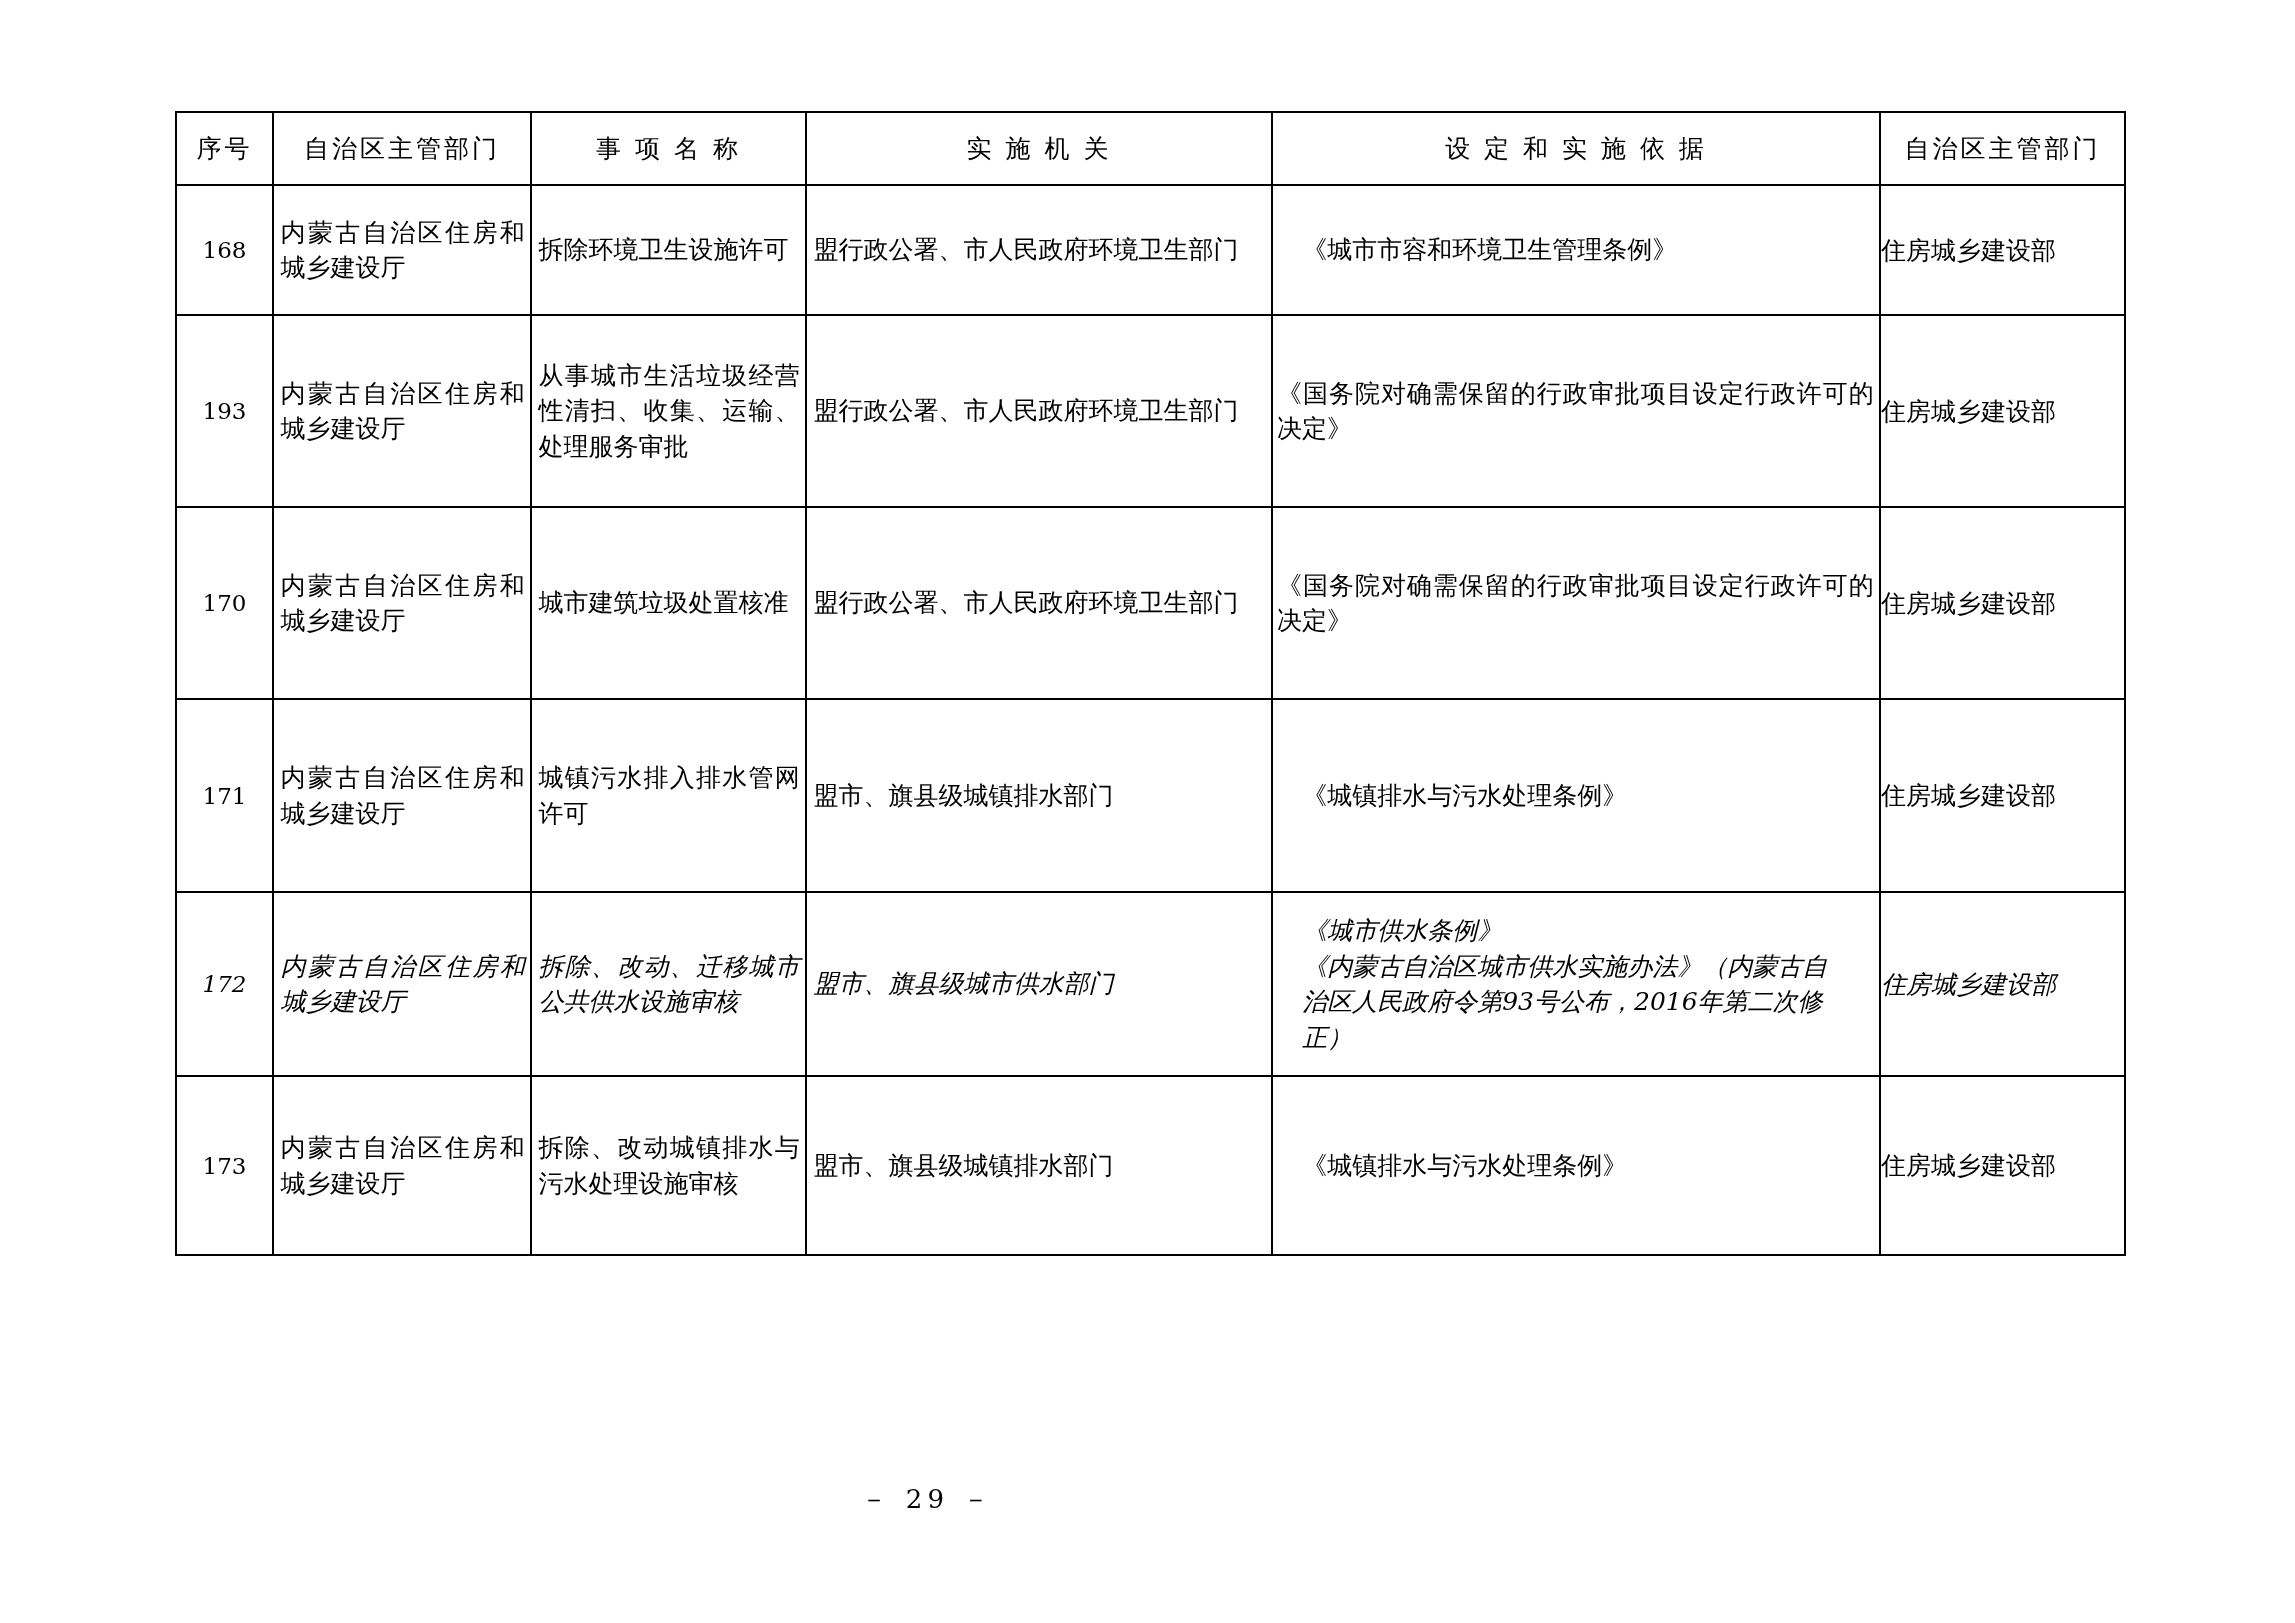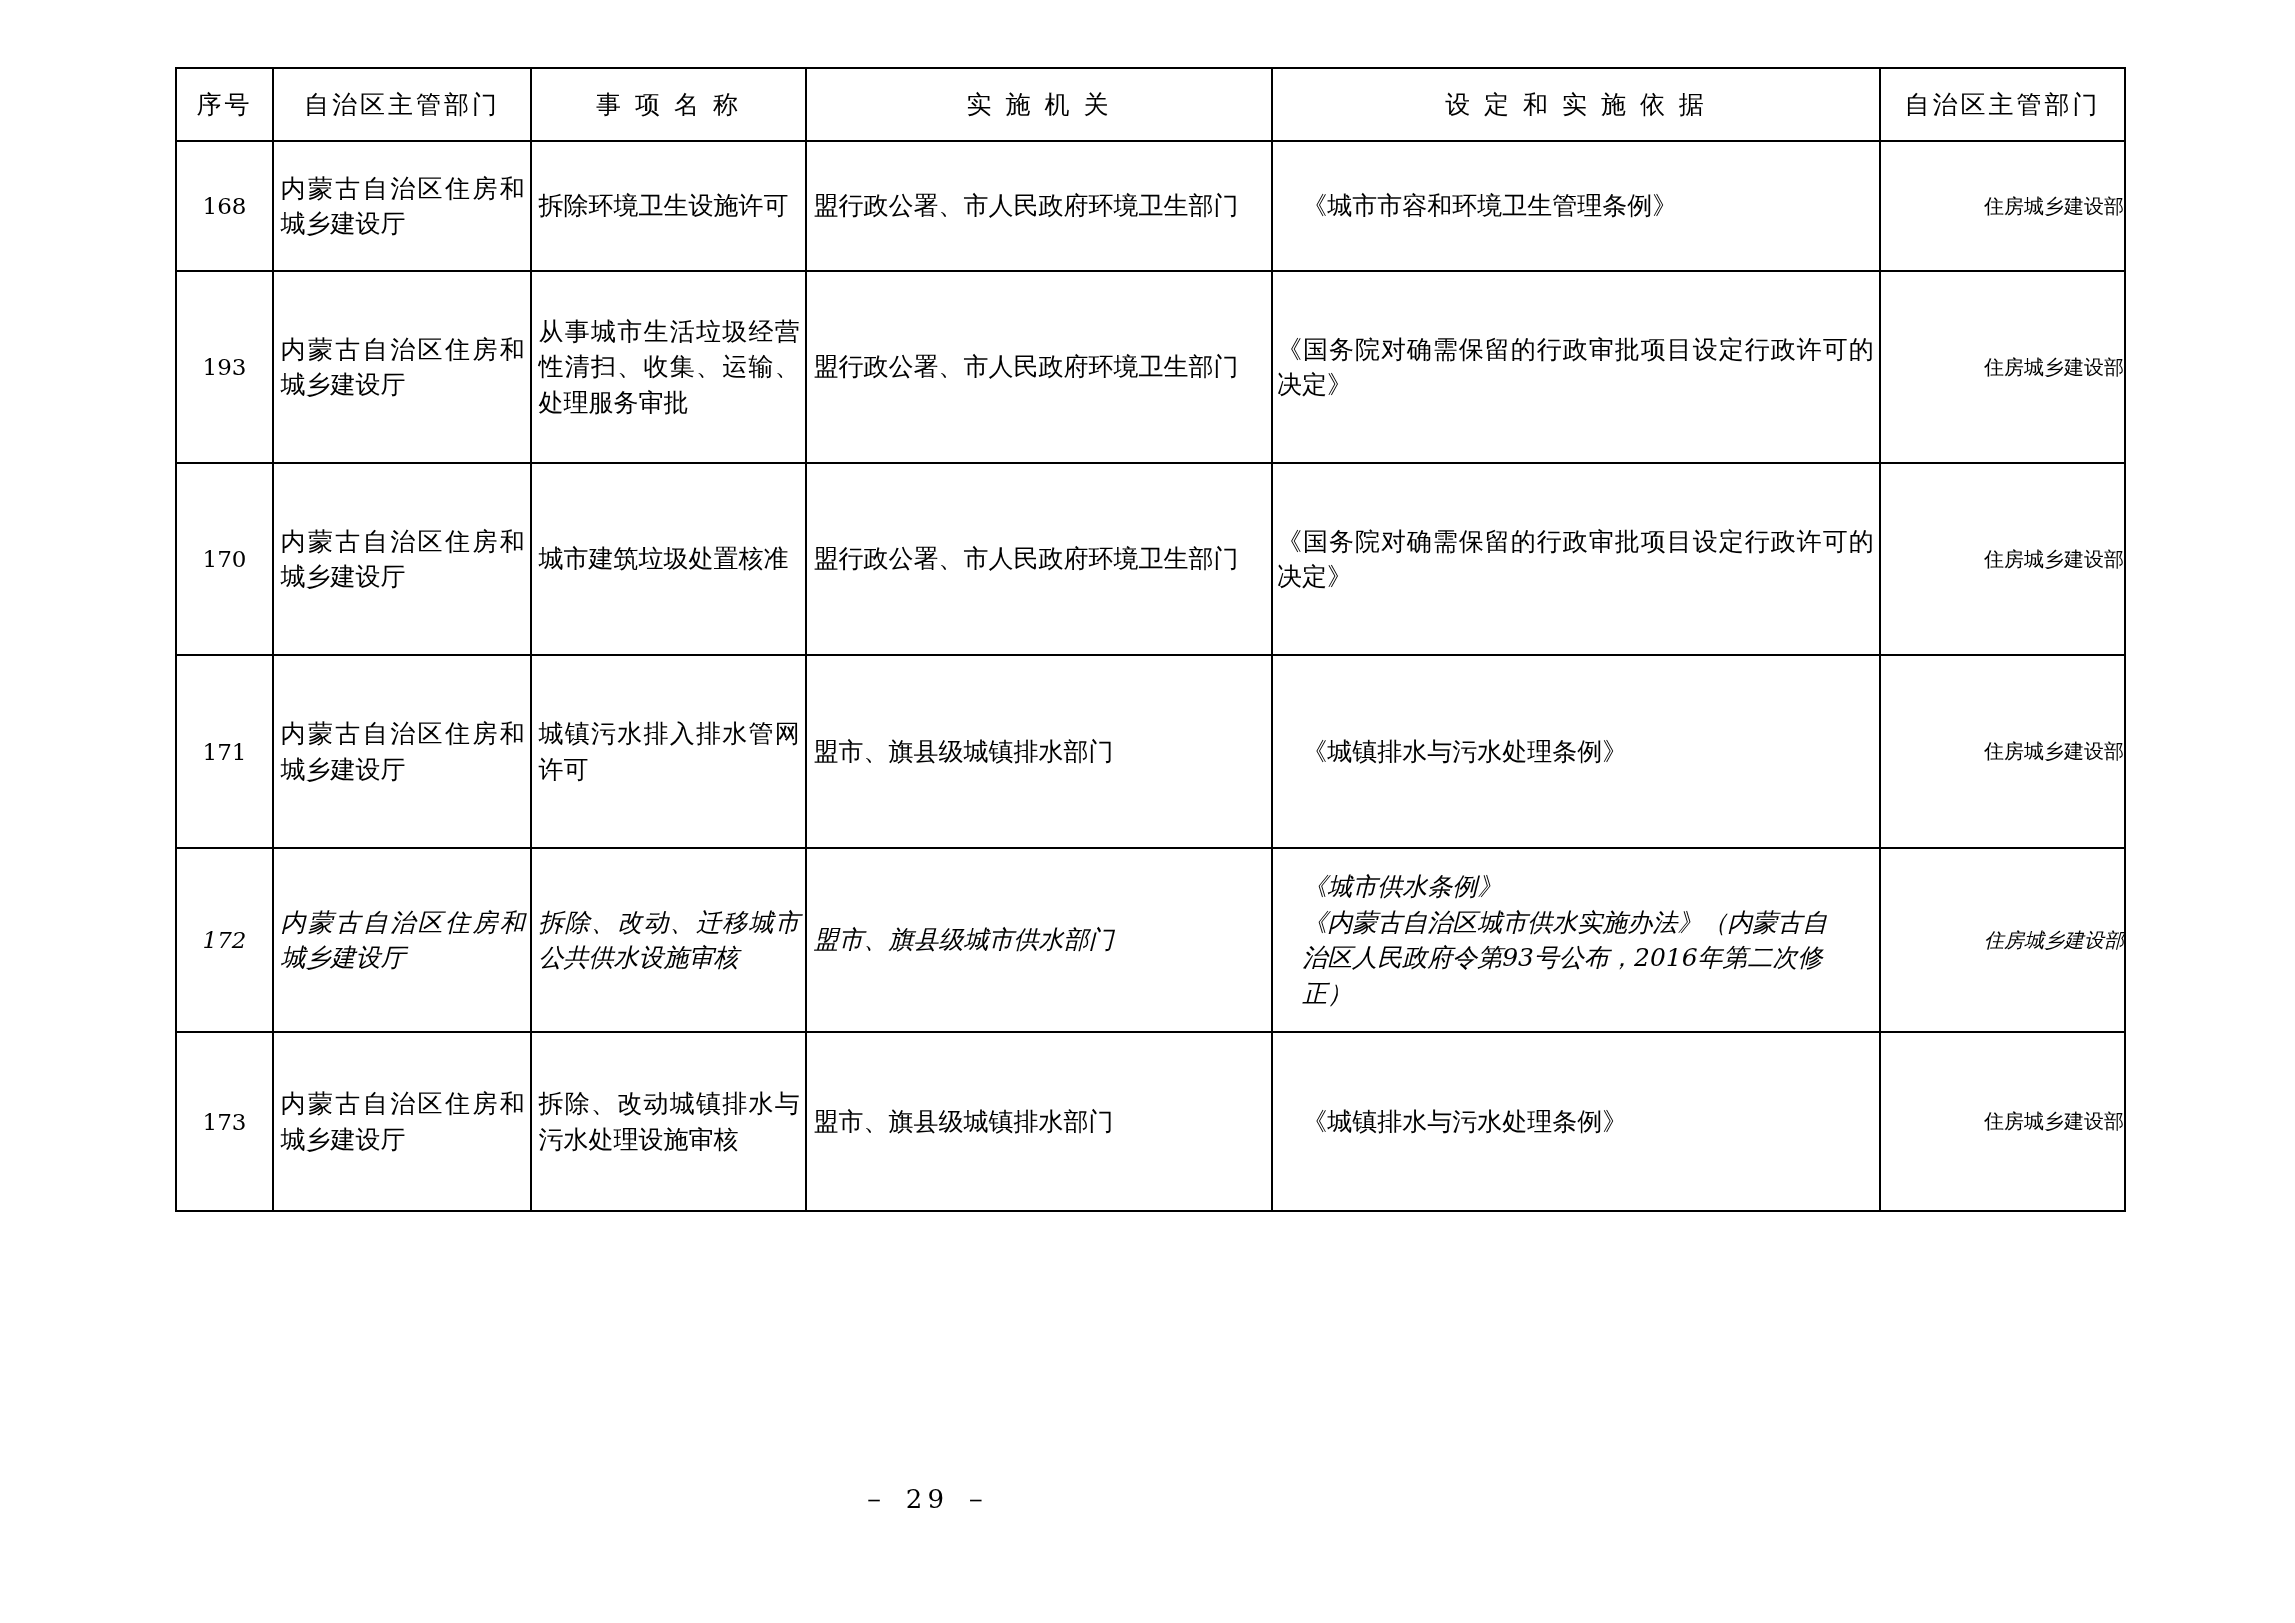--- a/index.html
+++ b/index.html
@@ -14,21 +14,21 @@
     color: #000000;
     position: relative;
     overflow: hidden;
   }
   .page {
     position: absolute;
     left: 0; top: 0;
     width: 2195px;
     height: 1623px;
     box-sizing: border-box;
-    padding: 67px 170px 0 175px;
+    padding: 111px 170px 0 175px;
   }
   table.doc-table {
     border-collapse: collapse;
     width: 1949px;
     table-layout: fixed;
   }
   table.doc-table td, table.doc-table th {
     border: 2px solid #000000;
     vertical-align: middle;
     padding: 0;
@@ -61,22 +61,22 @@
     display: block;
     font-size: 25px;
     line-height: 1.42;
     padding: 9.2px 5.2px 9.2px 6.5px;
     text-align: justify;
     text-justify: inter-ideograph;
     word-break: break-all;
   }
   .cell-text.nopad-left { padding-left: 3.9px; }
   .center-cell {
-    text-align: right;
-    font-size: 20px;
+    text-align: left;
+    font-size: 25px;
   }
   .row-168 td { height: 128px; }
   .row-169 td { height: 190px; }
   .row-170 td { height: 190px; }
   .row-171 td { height: 191px; }
   .row-172 td { height: 182px; font-style: italic; }
   .row-173 td { height: 177px; }
 
   .basis-multiline {
     display: block;

